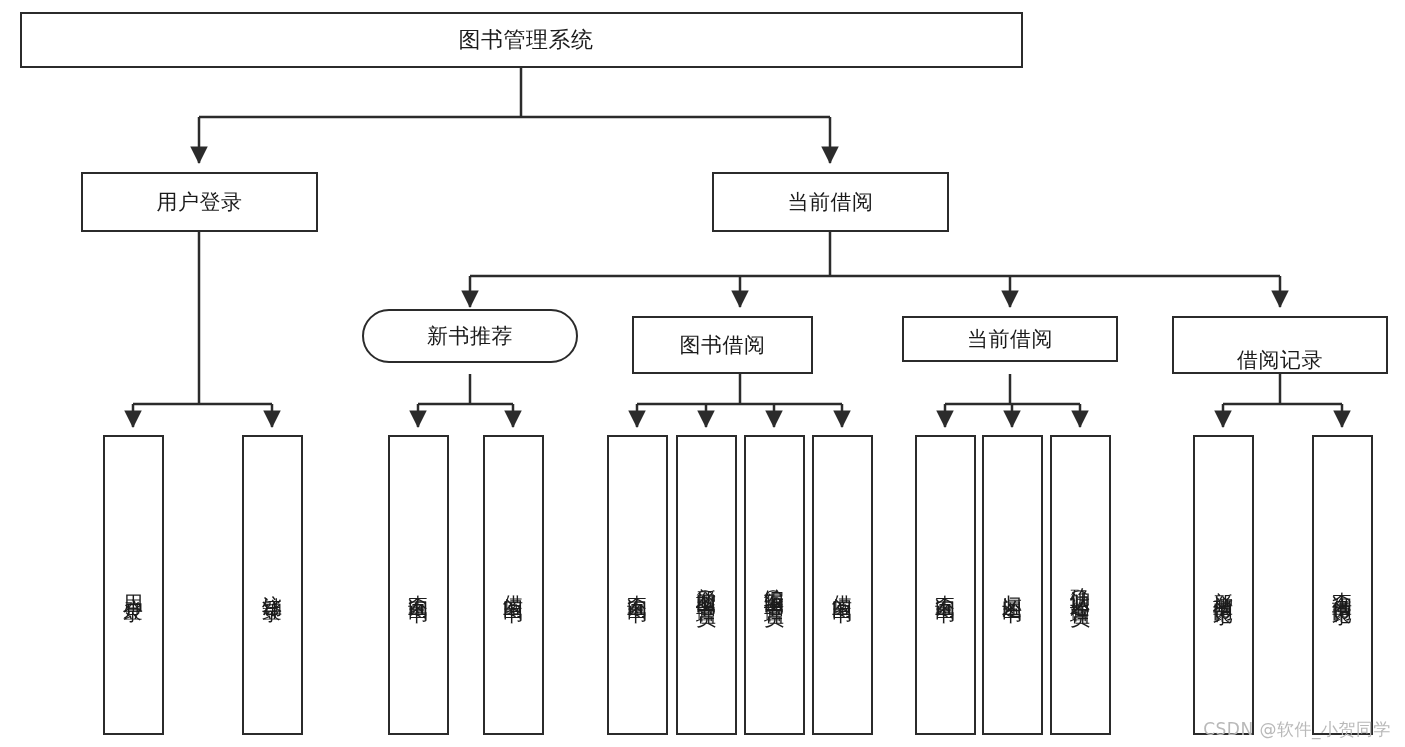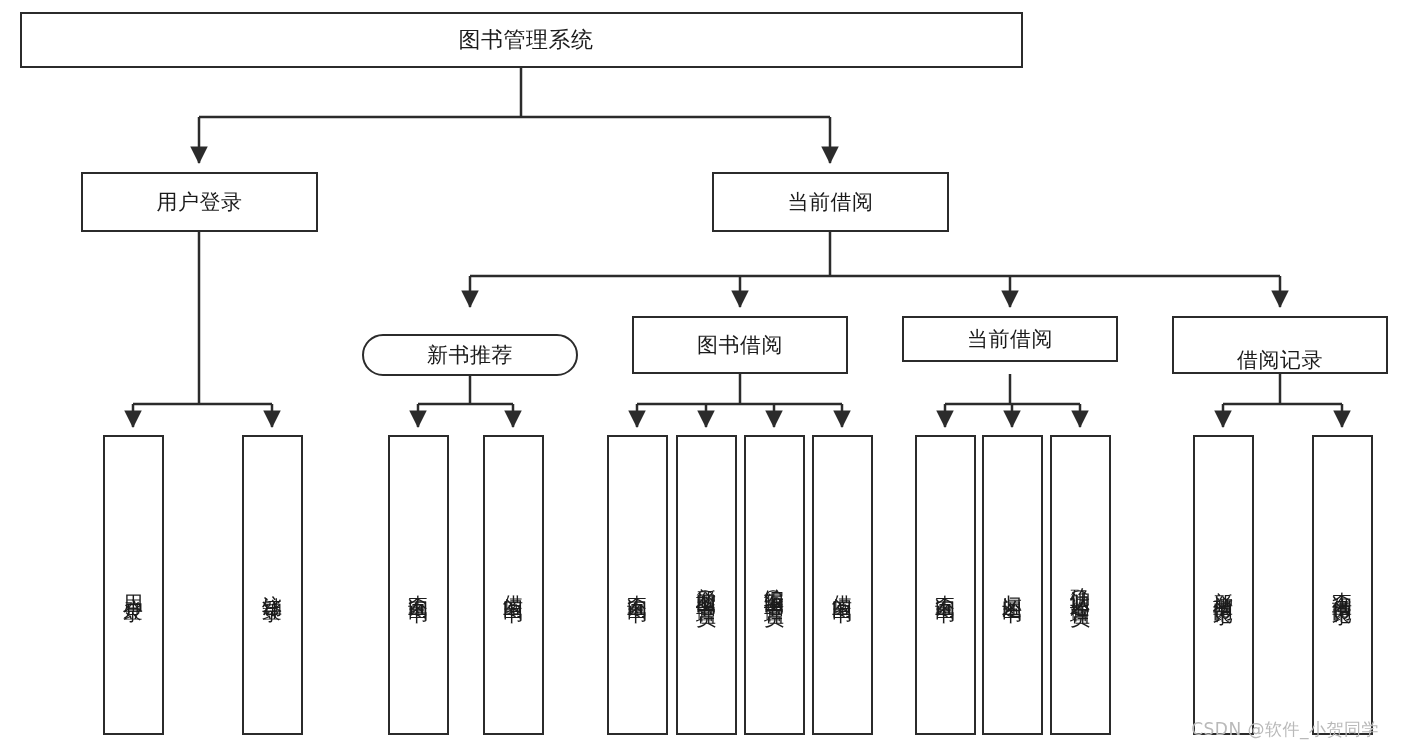--- a/index.html
+++ b/index.html
@@ -48,21 +48,21 @@
     text-orientation: upright;
     font-size: 20px;
     letter-spacing: 3px;
     line-height: 1;
     white-space: nowrap;
   }
   .node.root .label { font-size: 22px; }
 
   .watermark {
     position: absolute;
-    right: 26px;
+    right: 14px;
     bottom: 6px;
     font-size: 17px;
     color: #b9b9b9;
     letter-spacing: 0.5px;
     z-index: 5;
     white-space: nowrap;
   }
 </style>
 </head>
 <body>
@@ -123,24 +123,24 @@
     <span class="label">图书管理系统</span>
   </div>
 
   <div class="node" style="left:81px; top:172px; width:237px; height:60px;">
     <span class="label">用户登录</span>
   </div>
   <div class="node" style="left:712px; top:172px; width:237px; height:60px;">
     <span class="label">当前借阅</span>
   </div>
 
-  <div class="node" style="left:362px; top:334px; width:216px; height:42px;border-radius:27px;">
+  <div class="node" style="left:362px; top:309px; width:216px; height:54px;border-radius:27px;">
     <span class="label">新书推荐</span>
   </div>
-  <div class="node" style="left:632px; top:316px; width:216px; height:58px;">
+  <div class="node" style="left:632px; top:316px; width:181px; height:58px;">
     <span class="label">图书借阅</span>
   </div>
   <div class="node" style="left:902px; top:316px; width:216px; height:46px;">
     <span class="label">当前借阅</span>
   </div>
   <div class="node" style="left:1172px; top:316px; width:216px; height:58px;align-items:flex-end;">
     <span class="label">借阅记录</span>
   </div>
 
   <div class="node vertical" style="left:103px; top:435px; width:61px; height:300px;">

